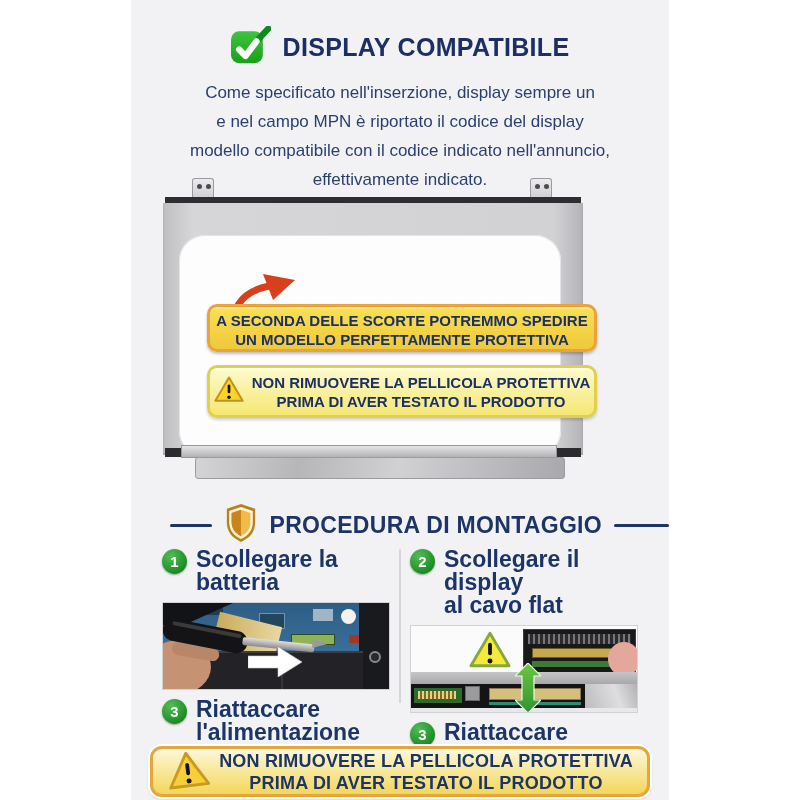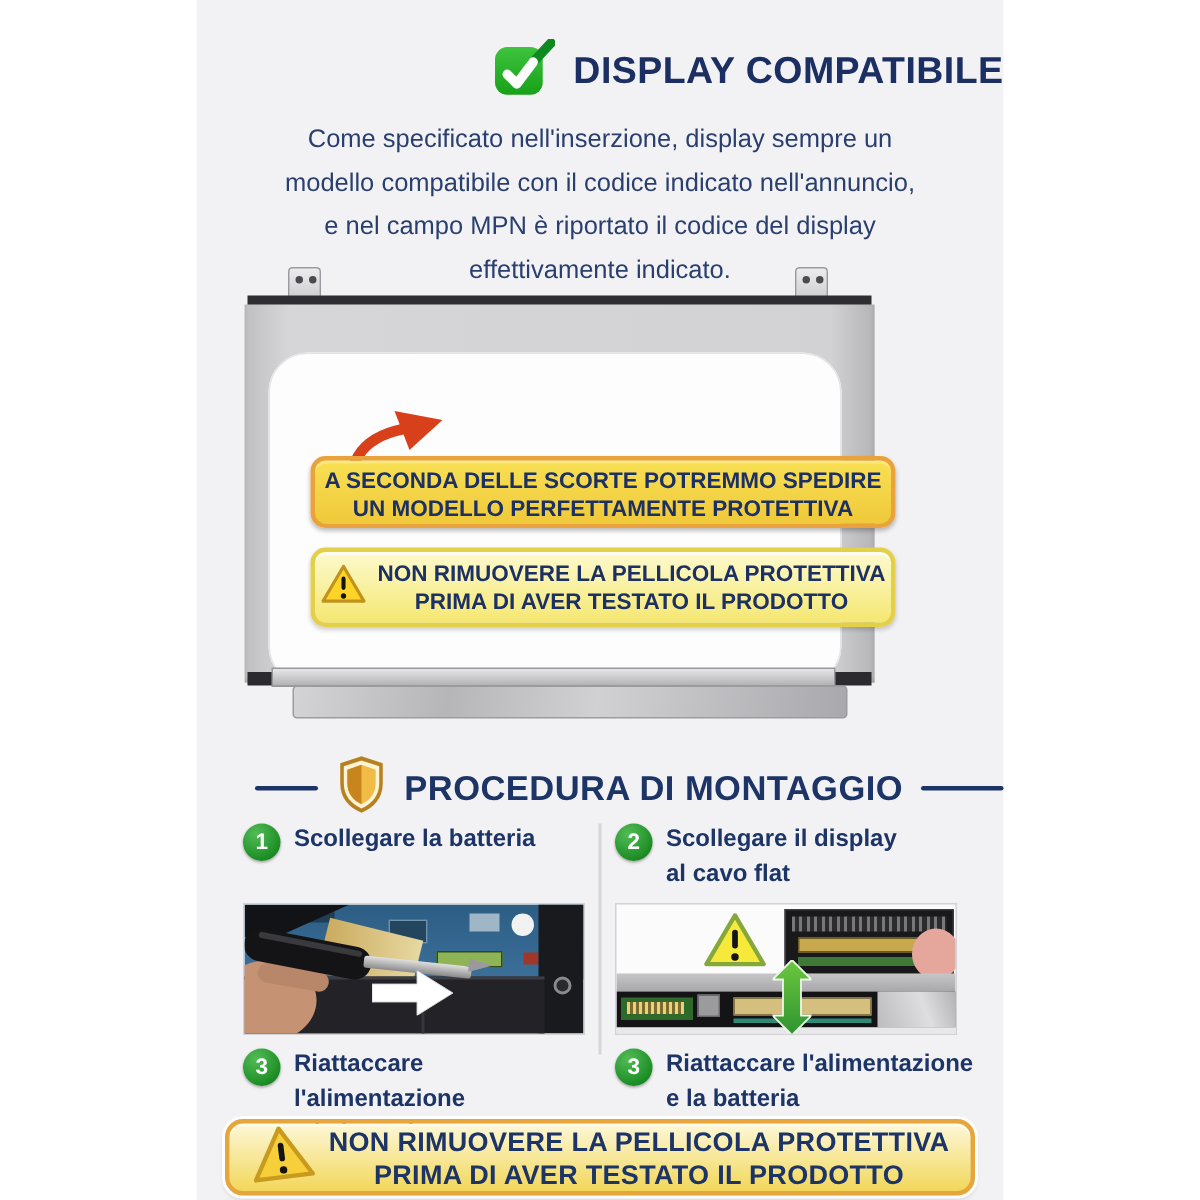--- a/index.html
+++ b/index.html
@@ -1,21 +1,21 @@
 <!DOCTYPE html>
 <html><head>
 <meta charset="utf-8">
 <style>
   *{margin:0;padding:0;box-sizing:border-box}
   html,body{width:800px;height:800px;background:#fff;font-family:"Liberation Sans",sans-serif}
   .stage{position:relative;width:800px;height:800px;overflow:hidden;background:#fff}
   .column{position:absolute;left:131px;top:0;width:538px;height:800px;background:#f2f2f4}
 
   
-  .header{position:absolute;top:26px;left:0;right:0;display:flex;justify-content:flex-end;align-items:center;gap:12px}
+  .header{position:absolute;top:26px;left:0;right:0;display:flex;justify-content:center;align-items:center;gap:12px}
   .header h1{font-size:25px;font-weight:700;color:#1c2f63;letter-spacing:.3px}
 
   
   .intro{position:absolute;top:78px;left:0;right:0;text-align:center;color:#2a3f6e;font-size:17px;line-height:29px}
 
   
   .panel{position:absolute;left:32px;top:178px;width:420px;height:302px}
   .bracket{position:absolute;top:0;width:22px;height:26px;background:linear-gradient(#ececee,#c7c7c9);border:1px solid #9a9aa0;border-bottom:none;border-radius:3px 3px 0 0}
   .bracket i{position:absolute;top:5px;left:4px;width:5px;height:5px;border-radius:50%;background:#4a4a50;box-shadow:9px 0 0 #4a4a50}
   .bracket.bl{left:29px}.bracket.br{right:31px}
@@ -37,21 +37,21 @@
   .rule{height:3px;background:#1d3566;border-radius:2px}
   .rule.l{width:42px}.rule.r{width:55px}
 
   
   .vdivider{position:absolute;left:268px;top:549px;width:2px;height:154px;background:#d6d6da}
   .pcol{position:absolute;top:548px}
   .pcol.c1{left:31px;width:232px}
   .pcol.c2{left:279px;width:245px}
   .step{display:flex;gap:9px;align-items:flex-start;min-height:46px}
   .num{flex:0 0 25px;width:25px;height:25px;margin-top:1px;border-radius:50%;background:radial-gradient(circle at 35% 28%,#52bc56,#1e8f26 68%,#0f6f18);color:#fff;font-weight:700;font-size:15px;display:flex;align-items:center;justify-content:center;box-shadow:0 1px 2px rgba(0,0,0,.35)}
-  .step .txt{font-size:16px;font-weight:700;color:#1d3566;line-height:23px}
+  .step .txt{font-size:23px;font-weight:700;color:#1d3566;line-height:23px}
   .photo{position:relative;width:228px;height:88px;overflow:hidden;border:1px solid #d2d2d6;background:#fbfbfc;margin:8px 0 8px 0}
 
   
   .p1-board{position:absolute;left:0;top:0;right:0;height:50px;background:linear-gradient(#2c5d85,#3c7099)}
   .p1-chip1{position:absolute;left:96px;top:10px;width:26px;height:16px;background:#24455e;border:1px solid #6f93ad}
   .p1-chip2{position:absolute;left:150px;top:6px;width:20px;height:12px;background:#9fb6c6}
   .p1-chip3{position:absolute;left:30px;top:4px;width:30px;height:8px;background:#1f3d55}
   .p1-ribbon{position:absolute;left:52px;top:16px;width:64px;height:34px;background:linear-gradient(80deg,#c9a85a,#e7d9a2);transform:rotate(14deg)}
   .p1-conn{position:absolute;left:128px;top:31px;width:44px;height:11px;background:#8fb455;border:1px solid #2e4a1e}
   .p1-dot{position:absolute;left:178px;top:6px;width:15px;height:15px;border-radius:50%;background:#f2f2f2}
@@ -106,22 +106,22 @@
           <rect x="0" y="5" width="35" height="35" rx="9" fill="url(#gGreen)"></rect>
           <path d="M27 17 L41 2" stroke="#0e8a1e" stroke-width="7" stroke-linecap="round" fill="none"></path>
           <path d="M9 25 L16 32 L28 16" stroke="#ffffff" stroke-width="7" fill="none" stroke-linecap="round" stroke-linejoin="round"></path>
         </svg>
       </span>
       <h1>DISPLAY COMPATIBILE</h1>
     </div>
 
     <div class="intro">
       <div>Come specificato nell'inserzione, display sempre un</div>
+      <div>e nel campo MPN è riportato il codice del display</div>
       <div>modello compatibile con il codice indicato nell'annuncio,</div>
-      <div>e nel campo MPN è riportato il codice del display</div>
       <div>effettivamente indicato.</div>
     </div>
 
     <div class="panel">
       <div class="bracket bl">
           <i></i>
         </div>
       <div class="bracket br">
           <i></i>
         </div>

